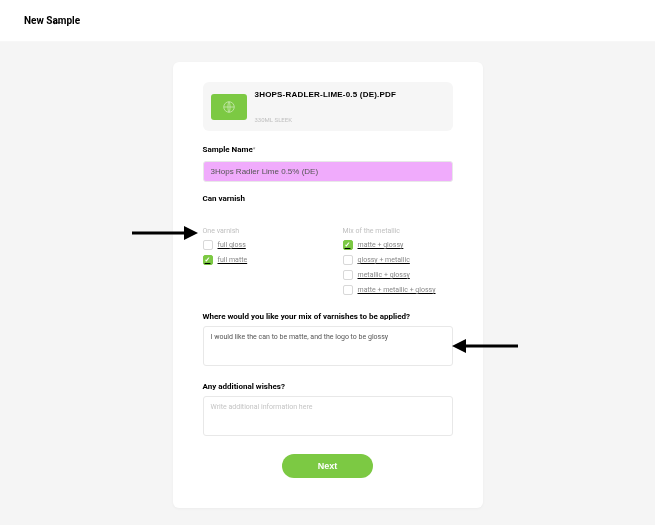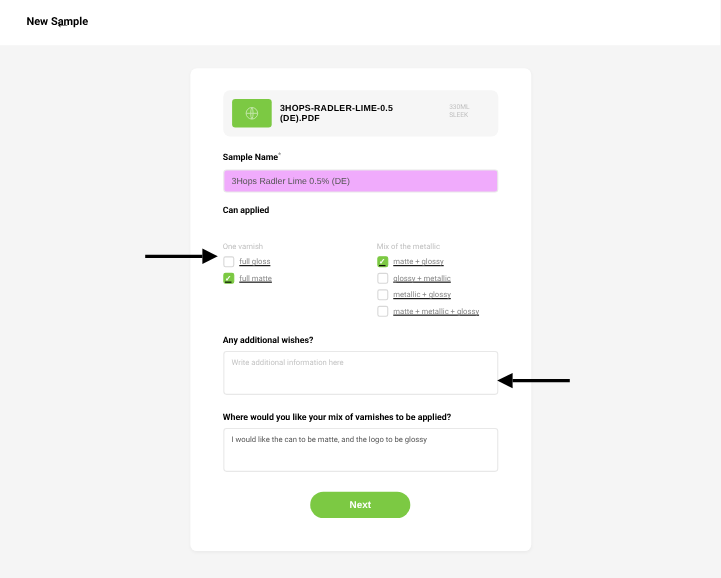--- a/index.html
+++ b/index.html
@@ -68,21 +68,21 @@
       width: 36px;
       height: 26px;
       background: #7cc943;
       border-radius: 3px;
       display: flex;
       align-items: center;
       justify-content: center;
       flex-shrink: 0;
     }
     .file-thumb svg { width: 14px; height: 14px; opacity: 0.55; }
-    .file-info { display: flex; flex-direction: row; gap: 17px; }
+    .file-info { display: flex; flex-direction: column; gap: 17px; }
     .file-name {
       font-size: 8px;
       font-weight: 800;
       letter-spacing: 0.2px;
       text-transform: uppercase;
       font-family: "Arial Black", sans-serif;
     }
     .file-meta {
       font-size: 6px;
       color: #bfbfbf;
@@ -204,21 +204,21 @@
     </div>
 
     <div class="section">
       <div class="section-label">
         <span>Sample Name</span><span class="req-dot">*</span>
       </div>
       <input class="text-input" type="text" value="3Hops Radler Lime 0.5% (DE)" style="">
     </div>
 
     <div class="section">
-      <div class="section-label">Can applied</div>
+      <div class="section-label">Can varnish</div>
       <div class="varnish-row">
         <div class="varnish-col">
           <div class="col-heading">One varnish</div>
           <div class="check-item">
             <div class="checkbox"></div>
             <div class="check-label">full gloss</div>
           </div>
           <div class="check-item">
             <div class="checkbox checked"></div>
             <div class="check-label">full matte</div>
@@ -240,27 +240,27 @@
           </div>
           <div class="check-item">
             <div class="checkbox"></div>
             <div class="check-label">matte + metallic + glossy</div>
           </div>
         </div>
       </div>
     </div>
 
     <div class="section">
+      <div class="section-label">Where would you like your mix of varnishes to be applied?</div>
+      <textarea class="textarea" style="">I would like the can to be matte, and the logo to be glossy</textarea>
+    </div>
+
+    <div class="section">
       <div class="section-label">Any additional wishes?</div>
       <textarea class="textarea" placeholder="Write additional information here" style=""></textarea>
-    </div>
-
-    <div class="section">
-      <div class="section-label">Where would you like your mix of varnishes to be applied?</div>
-      <textarea class="textarea" style="">I would like the can to be matte, and the logo to be glossy</textarea>
     </div>
 
     <button class="next-btn">Next</button>
   </div>
 </div>
 
 <svg class="arrow" style="left:130px; top:222px;" width="70" height="22">
   <line x1="2" y1="11" x2="54" y2="11" stroke="#000" stroke-width="3"></line>
   <polygon points="54,4 68,11 54,18" fill="#000"></polygon>
 </svg>

